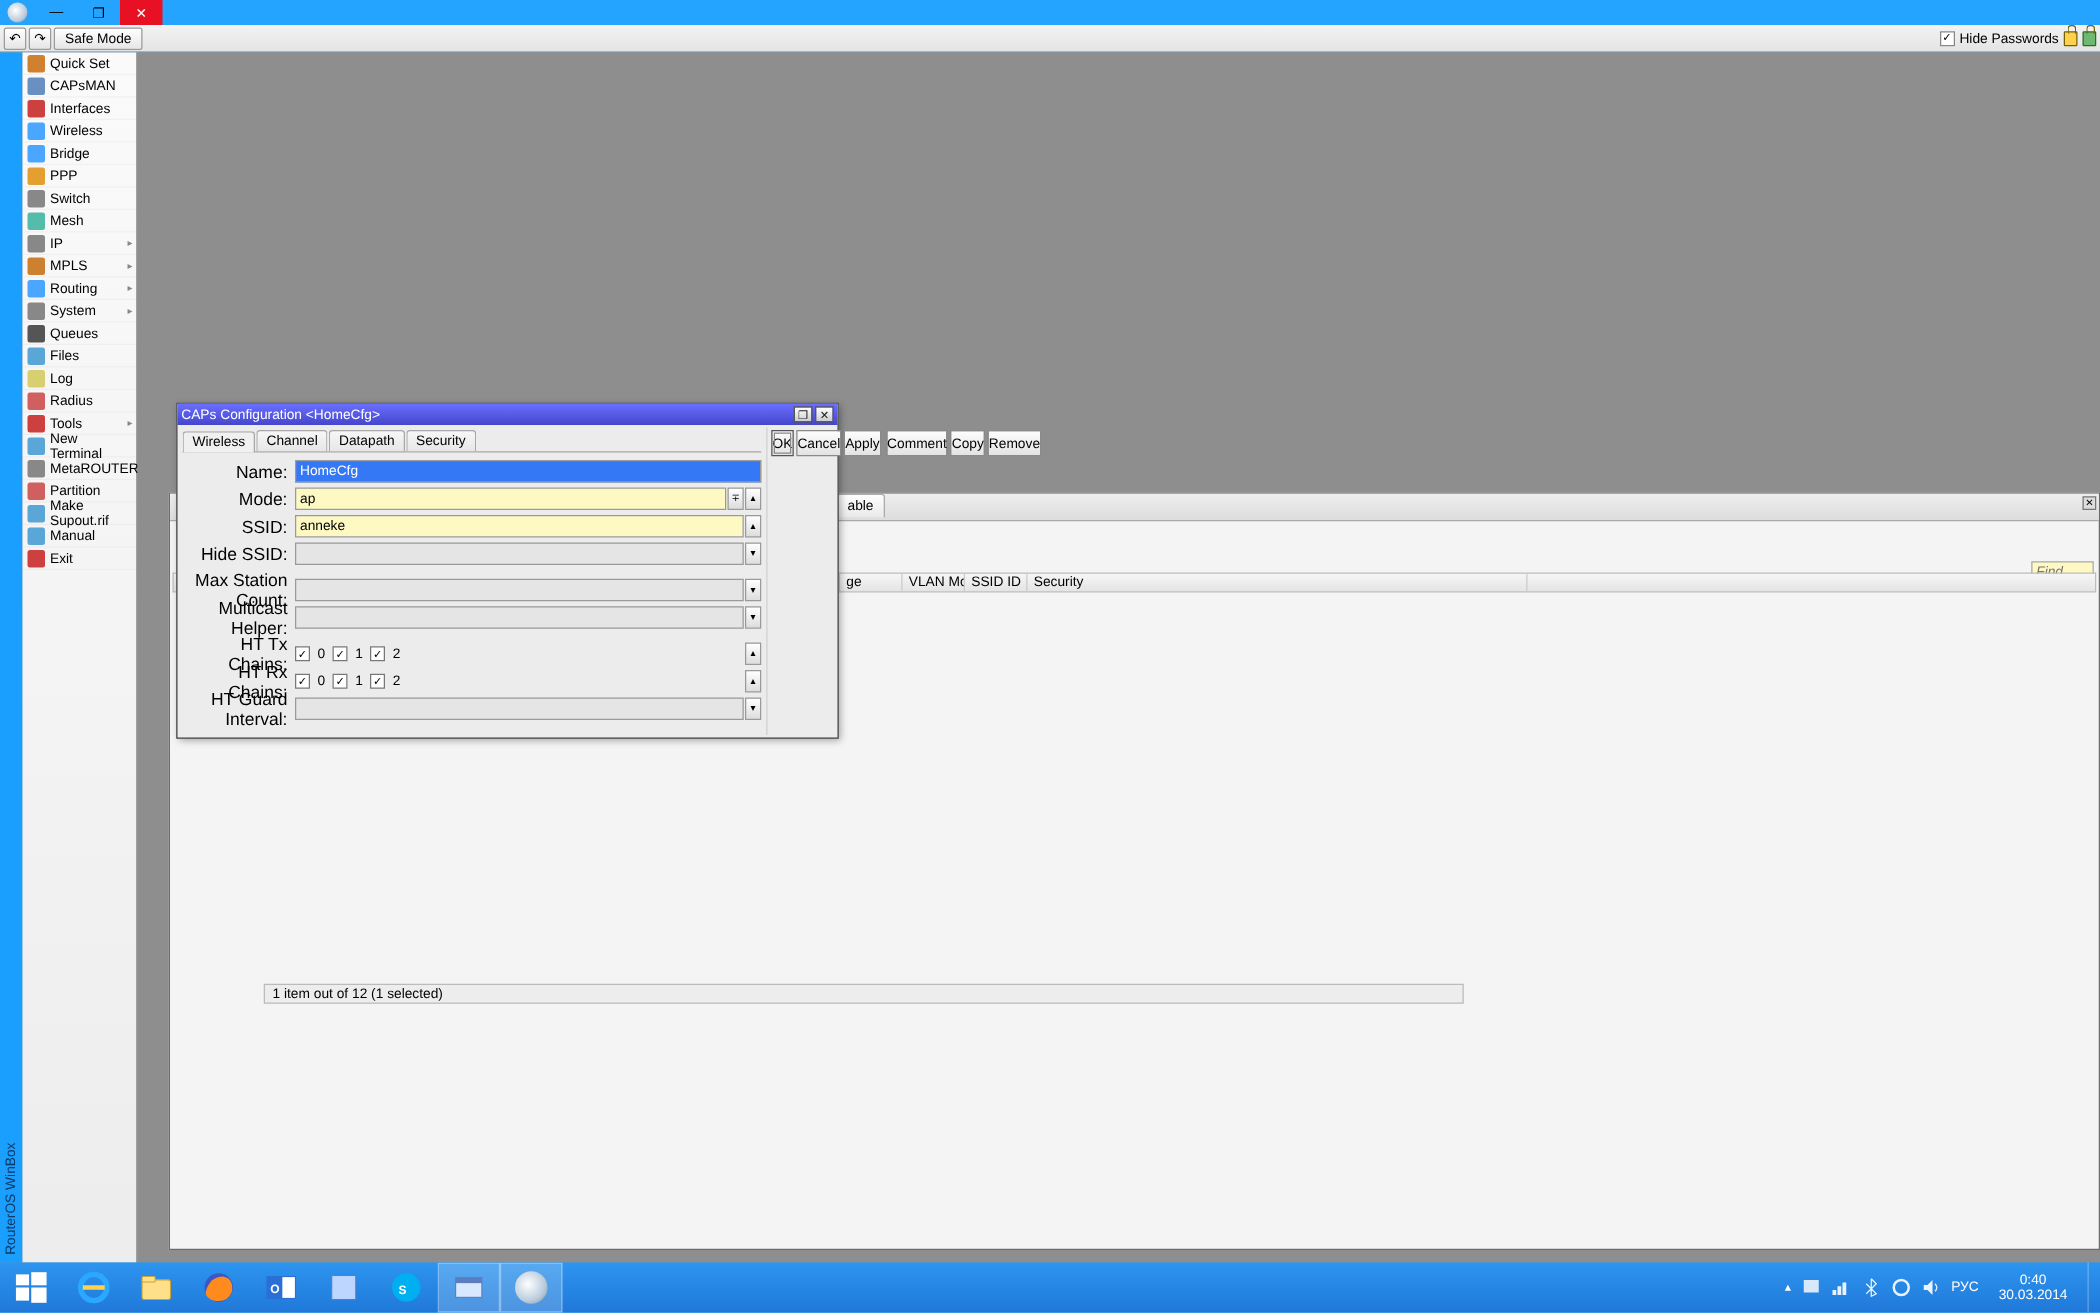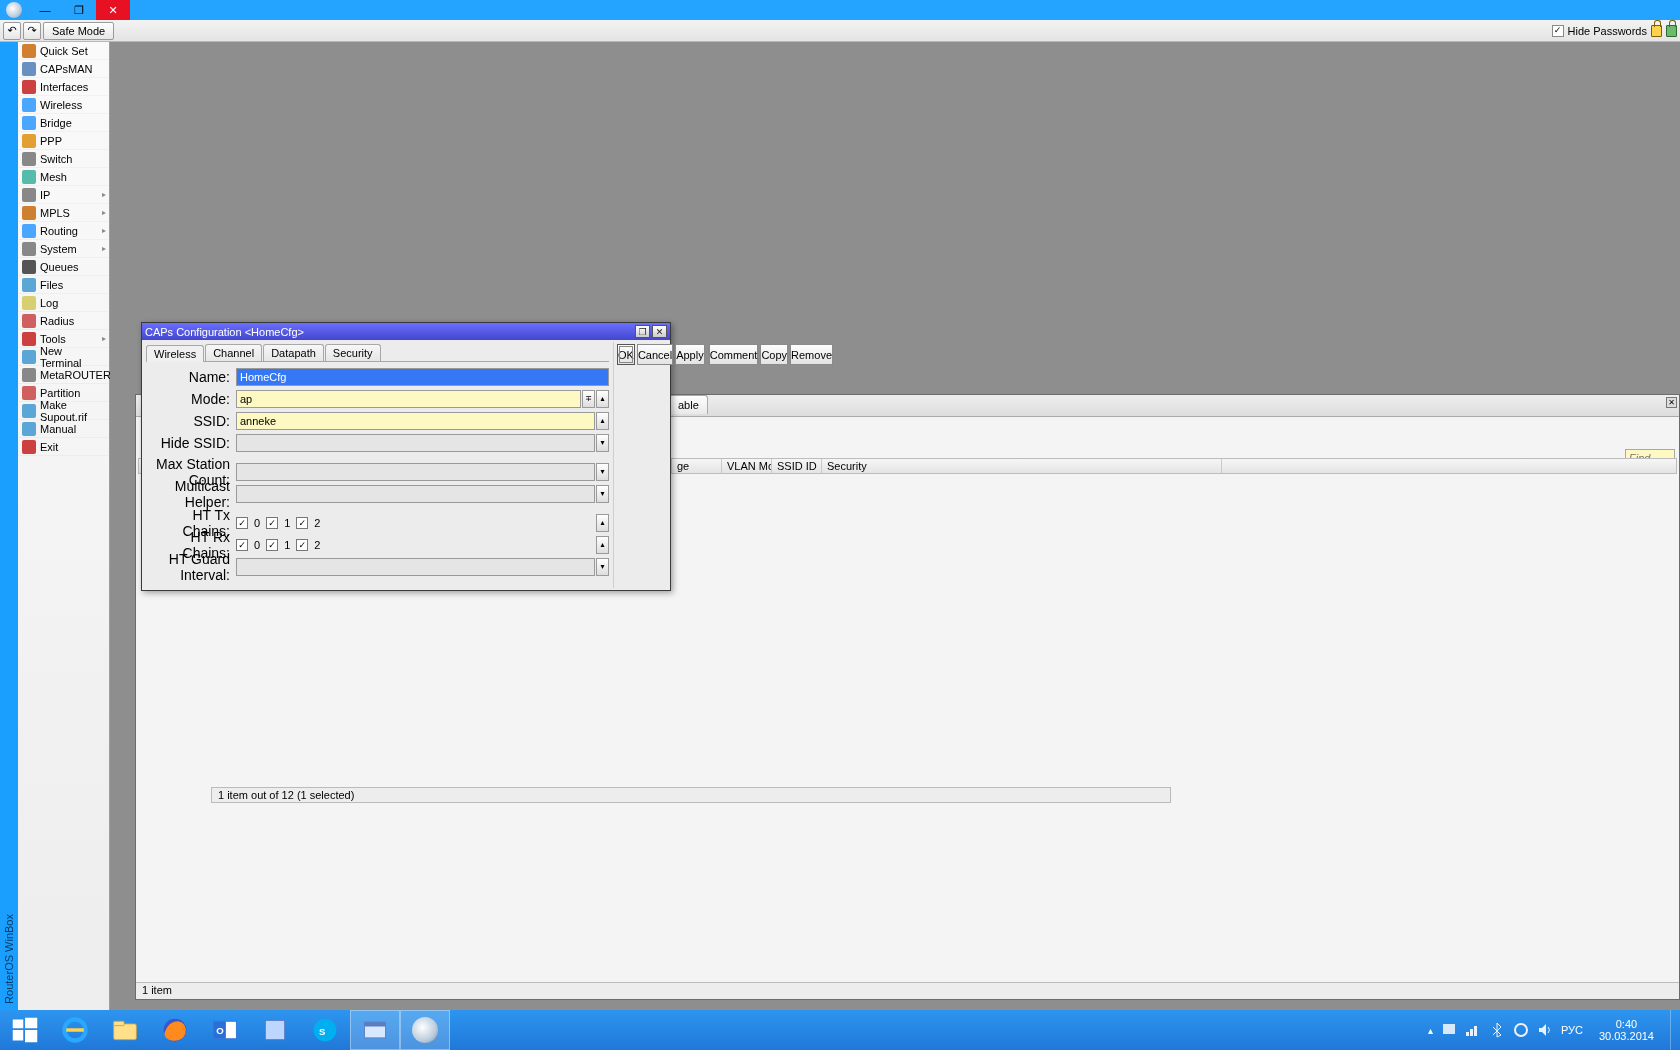--- a/index.html
+++ b/index.html
@@ -223,21 +223,20 @@
       <div class="bgwin-find">
         <input class="txt" placeholder="Find" style="">
       </div>
       <div class="bgwin-headers" id="bgheaders">
           <div class="bgwin-col" style="width: 533px;"></div>
           <div class="bgwin-col" style="width: 50px;">ge</div>
           <div class="bgwin-col" style="width: 50px;">VLAN Mo...</div>
           <div class="bgwin-col" style="width: 50px;">SSID ID</div>
           <div class="bgwin-col" style="width: 400px;">Security</div>
         </div>
-      <div class="bgwin-status"><span>1 item</span></div>
     </div>
 
     <div class="modal">
       <div class="modal-title">
         <span>CAPs Configuration &lt;HomeCfg&gt;</span>
         <span class="tspacer"></span>
         <span class="mbtn">❐</span>
         <span class="mbtn">✕</span>
       </div>
       <div class="modal-body">

